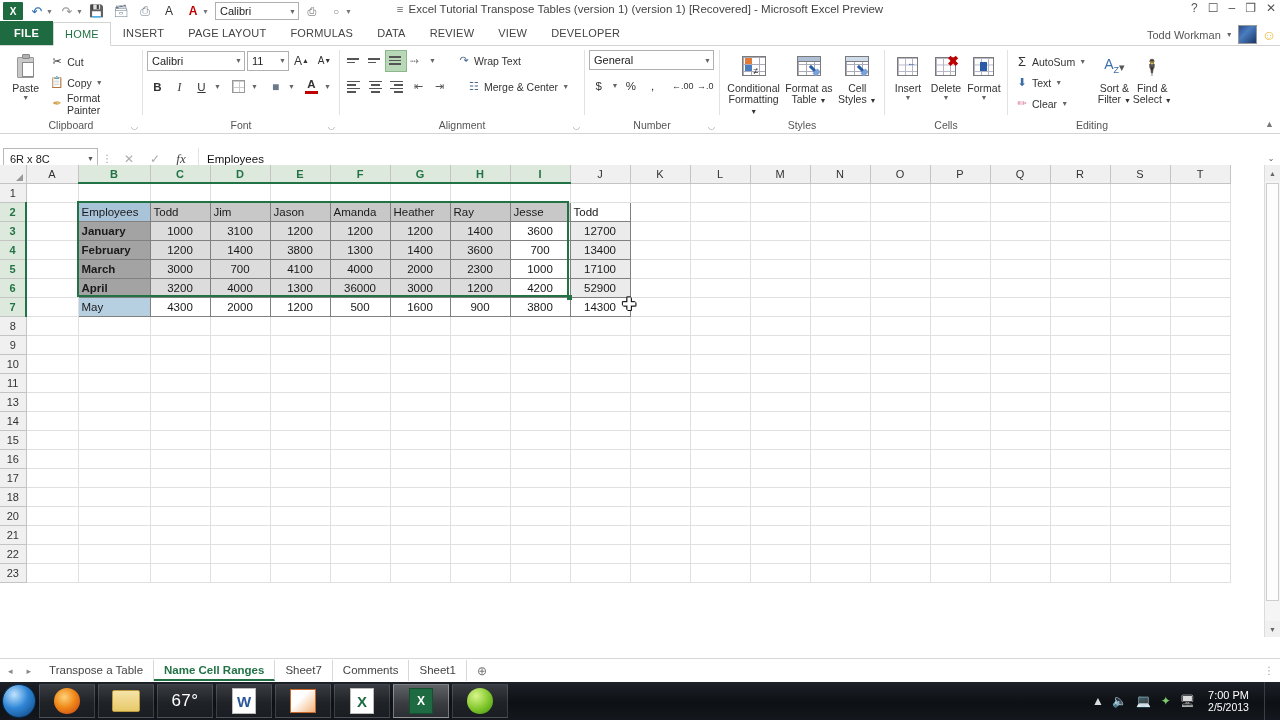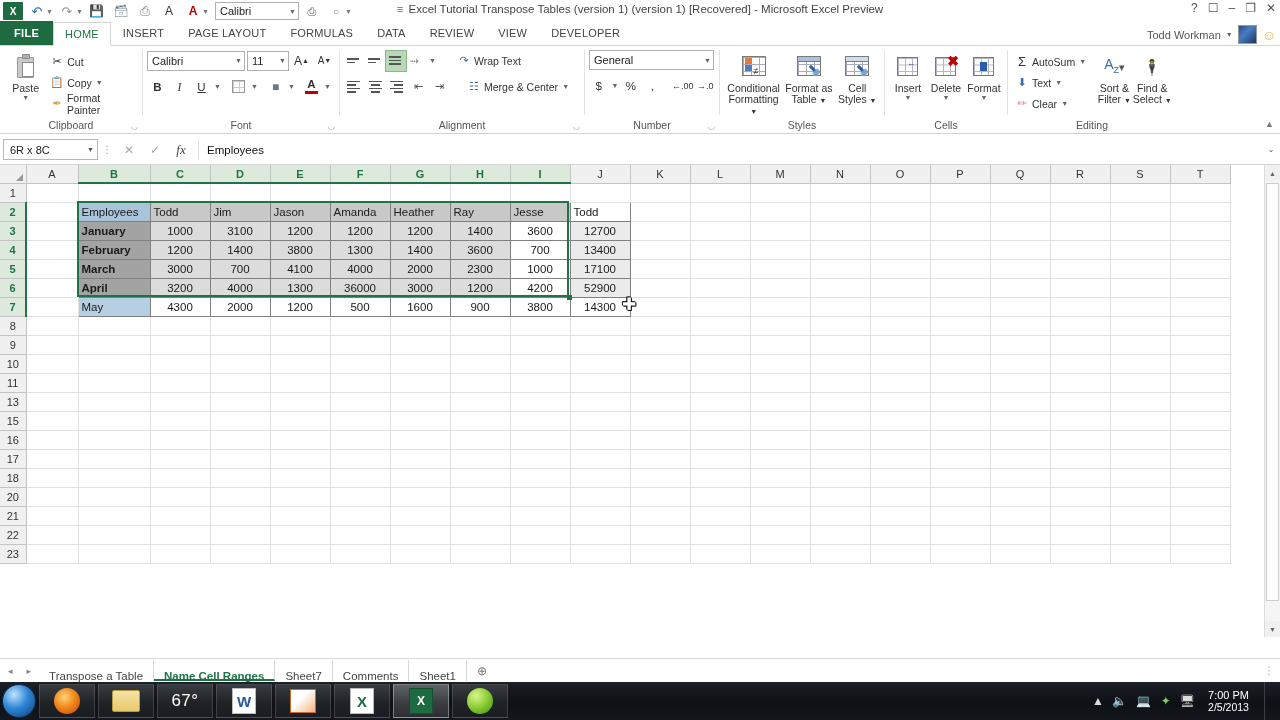--- a/index.html
+++ b/index.html
@@ -177,23 +177,24 @@
     background-size:7px 6.5px;
   }
   .delic .x { position:absolute; right:0px; top:1px; color:#c00000; font-size:14px; font-weight:bold; line-height:12px; }
   .insic .ar { position:absolute; left:12px; top:4px; font-size:9px; color:#2a5ca8; }
   .fmtic .bl { position:absolute; left:9px; top:8px; width:7px; height:9px; background:#2a5ca8; }
 
   .ribbon-collapse { position:absolute; right:6px; bottom:4px; font-size:9px; color:#777; }
 
   
   .fbar {
-    position:absolute; left:0; top:135px; width:1280px; height:30px;
+    position:absolute; left:0; top:144px; width:1280px; height:30px;
     background:#fff; display:flex; align-items:center;
     border-bottom:1px solid #d4d4d4;
+    border-radius:9px;
   }
   .namebox {
     width:95px; height:21px; margin-left:3px; border:1px solid #b8b8b8; background:#fff;
     display:flex; align-items:center; justify-content:space-between; padding:0 3px 0 6px;
     font-size:11px; color:#222;
   }
   .namebox .ar { font-size:7px; color:#555; }
   .fb-dots { width:18px; text-align:center; color:#999; font-size:10px; letter-spacing:0; }
   .fb-btns { display:flex; align-items:center; gap:0; }
   .fb-b { width:26px; height:21px; display:flex; align-items:center; justify-content:center; font-size:12px; color:#aaa; }
@@ -280,21 +281,21 @@
     background:#fdfdfd; border:1px solid #cdcdcd;
   }
 
   
   .sheetbar {
     position:absolute; left:0; bottom:38px; width:1280px; height:24px;
     background:#fff; border-top:1px solid #d8d8d8; display:flex; align-items:center;
   }
   .navbtns { display:flex; align-items:center; padding:0 8px; gap:14px; color:#888; font-size:9px; }
   .stab {
-    font-size:11.5px; color:#444; padding:9px 10px; height:21px; line-height:15px;
+    font-size:11.5px; color:#444; padding:3px 10px; height:21px; line-height:15px;
     border-right:1px solid #d8d8d8;
   }
   .stab.active { font-weight:bold; color:#217346; border-bottom:2px solid #217346; background:#fff; }
   .addsheet { font-size:12px; color:#777; padding:0 10px; }
   .sb-dots { margin-left:auto; margin-right:6px; color:#999; font-size:10px; }
 
   
   .statusbar {
     position:absolute; left:0; bottom:18px; width:1280px; height:20px;
     background:#217346; color:#fff; font-size:10.5px;
@@ -1060,20 +1061,43 @@
             <td class="cell"></td>
             <td class="cell"></td>
             <td class="cell"></td>
             <td class="cell"></td>
             <td class="cell"></td>
             <td class="cell"></td>
             <td class="cell"></td>
             <td class="cell"></td>
           </tr>
           <tr>
+            <th class="rowhdr">14</th>
+            <td class="cell"></td>
+            <td class="cell"></td>
+            <td class="cell"></td>
+            <td class="cell"></td>
+            <td class="cell"></td>
+            <td class="cell"></td>
+            <td class="cell"></td>
+            <td class="cell"></td>
+            <td class="cell"></td>
+            <td class="cell"></td>
+            <td class="cell"></td>
+            <td class="cell"></td>
+            <td class="cell"></td>
+            <td class="cell"></td>
+            <td class="cell"></td>
+            <td class="cell"></td>
+            <td class="cell"></td>
+            <td class="cell"></td>
+            <td class="cell"></td>
+            <td class="cell"></td>
+          </tr>
+          <tr>
             <th class="rowhdr">15</th>
             <td class="cell"></td>
             <td class="cell"></td>
             <td class="cell"></td>
             <td class="cell"></td>
             <td class="cell"></td>
             <td class="cell"></td>
             <td class="cell"></td>
             <td class="cell"></td>
             <td class="cell"></td>

